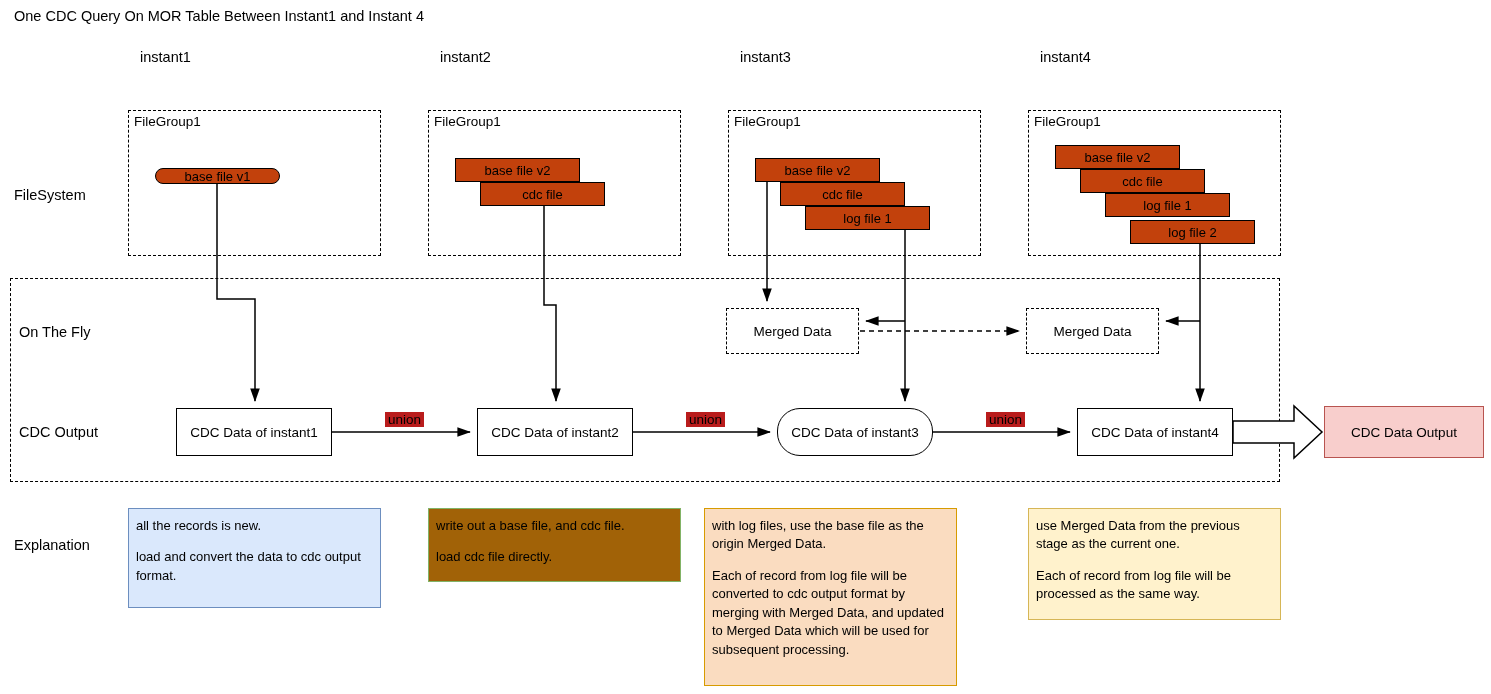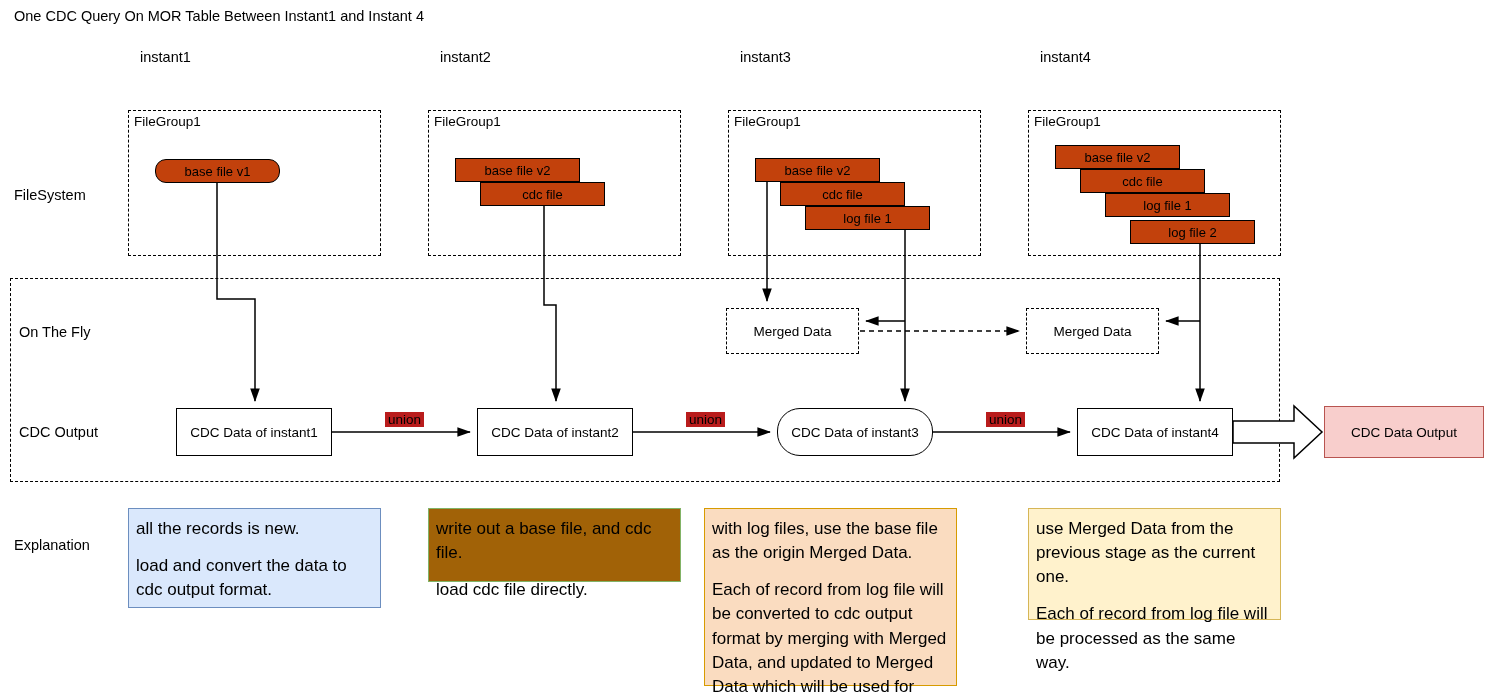--- a/index.html
+++ b/index.html
@@ -15,21 +15,21 @@
             display:flex;align-items:center;justify-content:center;
             font-size:13px;white-space:nowrap;z-index:6;}
   .merged-box{border:1.6px dashed #000;box-sizing:border-box;background:transparent;
               display:flex;align-items:center;justify-content:center;
               font-size:13.5px;white-space:nowrap;z-index:6;}
   .cdc-box{border:1.4px solid #000;background:#ffffff;box-sizing:border-box;
            display:flex;align-items:center;justify-content:center;
            font-size:13.5px;white-space:nowrap;z-index:6;}
   .outer-dashed{border:1.7px dashed #000;box-sizing:border-box;}
   .union-lab{font-size:13.5px;white-space:nowrap;background:#b91c1c;padding:0 3px;z-index:7;}
-  .exp-box{box-sizing:border-box;font-size:17px;line-height:1.42;padding:8px 7px 6px 7px;}
+  .exp-box{box-sizing:border-box;font-size:13px;line-height:1.42;padding:8px 7px 6px 7px;}
   .exp-box p{margin:0 0 13px 0;}
   .exp-box p:last-child{margin-bottom:0;}
   .out-box{box-sizing:border-box;display:flex;align-items:center;justify-content:center;
            font-size:13.5px;white-space:nowrap;z-index:6;}
   svg.wires{position:absolute;left:0;top:0;width:1491px;height:694px;
             pointer-events:none;z-index:3;}
 </style>
 </head>
 <body>
 
@@ -51,21 +51,21 @@
 <div class="abs fg-box" style="left:428px;top:110px;width:253px;height:146px;">
   <span class="fg-label">FileGroup1</span>
 </div>
 <div class="abs fg-box" style="left:728px;top:110px;width:253px;height:146px;">
   <span class="fg-label">FileGroup1</span>
 </div>
 <div class="abs fg-box" style="left:1028px;top:110px;width:253px;height:146px;">
   <span class="fg-label">FileGroup1</span>
 </div>
 
-<div class="abs file-box" style="left:155px;top:159px;width:125px;height:24px;border-radius:11px;">base file v1</div>
+<div class="abs file-box" style="left:155px;top:168px;width:125px;height:16px;border-radius:11px;">base file v1</div>
 
 <div class="abs file-box" style="left:455px;top:158px;width:125px;height:24px;">base file v2</div>
 <div class="abs file-box" style="left:480px;top:182px;width:125px;height:24px;">cdc file</div>
 
 <div class="abs file-box" style="left:755px;top:158px;width:125px;height:24px;">base file v2</div>
 <div class="abs file-box" style="left:780px;top:182px;width:125px;height:24px;">cdc file</div>
 <div class="abs file-box" style="left:805px;top:206px;width:125px;height:24px;">log file 1</div>
 
 <div class="abs file-box" style="left:1055px;top:145px;width:125px;height:24px;">base file v2</div>
 <div class="abs file-box" style="left:1080px;top:169px;width:125px;height:24px;">cdc file</div>

